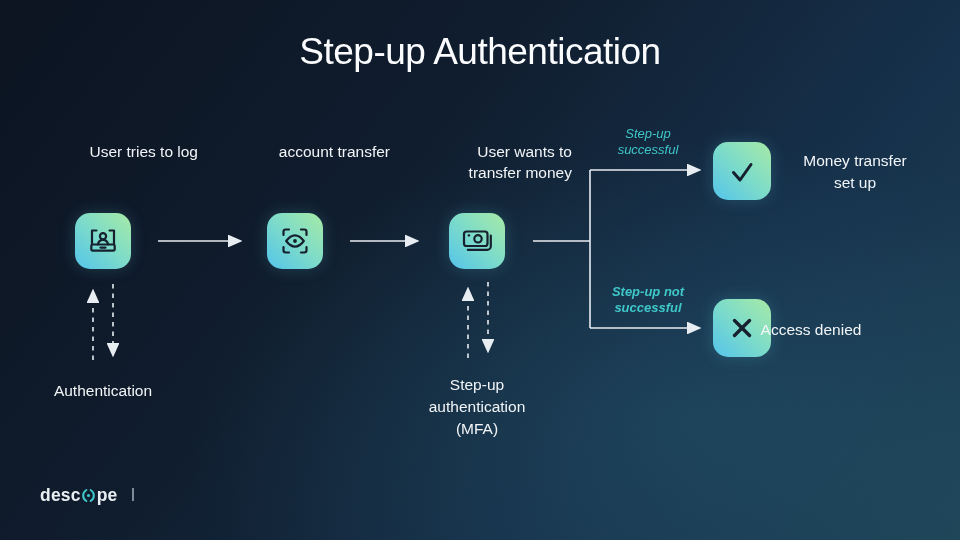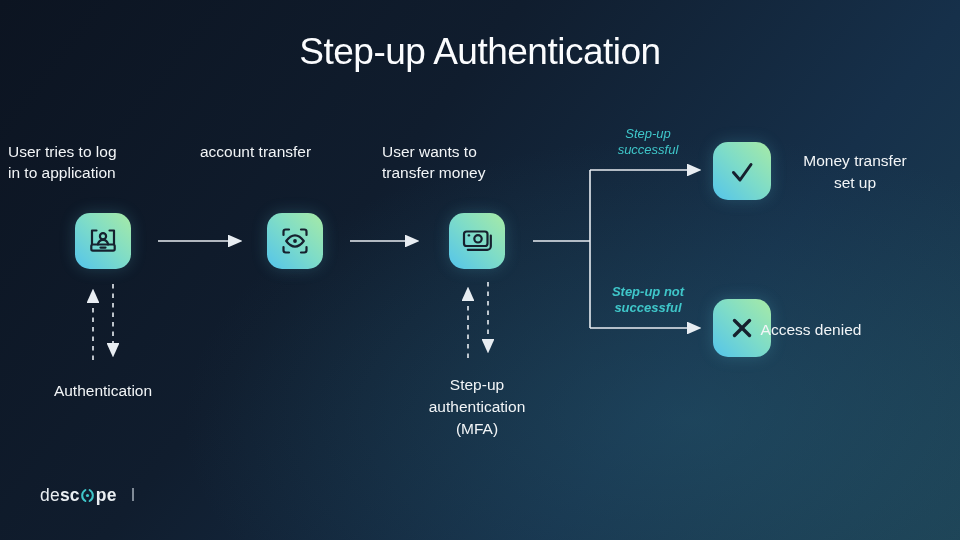--- a/index.html
+++ b/index.html
@@ -16,21 +16,21 @@
 
   .title {
     position:absolute; left:0; top:31px; width:960px;
     text-align:center; font-size:37px; font-weight:400;
     letter-spacing:-0.5px; color:#fbfcfe;
   }
 
   .connectors { position:absolute; left:0; top:0; width:960px; height:540px; }
 
   .step-label {
-    position:absolute; width:190px; text-align:left;
+    position:absolute; width:190px; text-align:right;
     font-size:15.5px; line-height:21px; color:#f2f5f7;
   }
   .step-label span { display:block; }
 
   .tile {
     position:absolute; width:56px; height:56px; border-radius:15px;
     background:linear-gradient(225deg, #a7eaa6 0%, #7edcc8 48%, #54c4eb 100%);
     display:flex; align-items:center; justify-content:center;
     box-shadow:0 0 16px rgba(96,200,225,0.22);
   }
@@ -53,21 +53,21 @@
     position:absolute; text-align:center;
     font-size:15.5px; line-height:22px; color:#f2f5f7;
   }
   .annotation span { display:block; }
 
   .logo {
     position:absolute; left:40px; top:484px; height:22px;
     display:flex; align-items:center; font-size:17.5px; color:#e9eef2;
     letter-spacing:0.2px;
   }
-  .logo .lt { font-weight:400; }
+  .logo .lt { font-weight:700; }
   .logo .bd { font-weight:800; }
   .logo .o-sym { display:flex; align-items:center; margin:0 0.5px; }
   .logo-divider {
     position:absolute; left:132px; top:488px; width:1.5px; height:13px;
     background:rgba(220,230,238,0.55);
   }
 </style>
 </head>
 <body>
 
@@ -92,21 +92,20 @@
     <g stroke="#e8edf2" stroke-width="1.6" fill="none" stroke-dasharray="4.5 5">
       <path d="M93 360 V291" marker-end="url(#ah)"></path>
       <path d="M113 284 V355" marker-end="url(#ah)"></path>
       <path d="M468 358 V289" marker-end="url(#ah)"></path>
       <path d="M488 282 V351" marker-end="url(#ah)"></path>
     </g>
   </svg>
 
   <div class="step-label" style="left:8px;  top:141px;">
     <span>User tries to log</span>
-    <span>in to application</span>
   </div>
   <div class="step-label" style="left:200px; top:141px;">
     <span>account transfer</span>
   </div>
   <div class="step-label" style="left:382px; top:141px;">
     <span>User wants to</span>
     <span>transfer money</span>
   </div>
 
   <div class="tile" style="left:75px; top:213px;">

